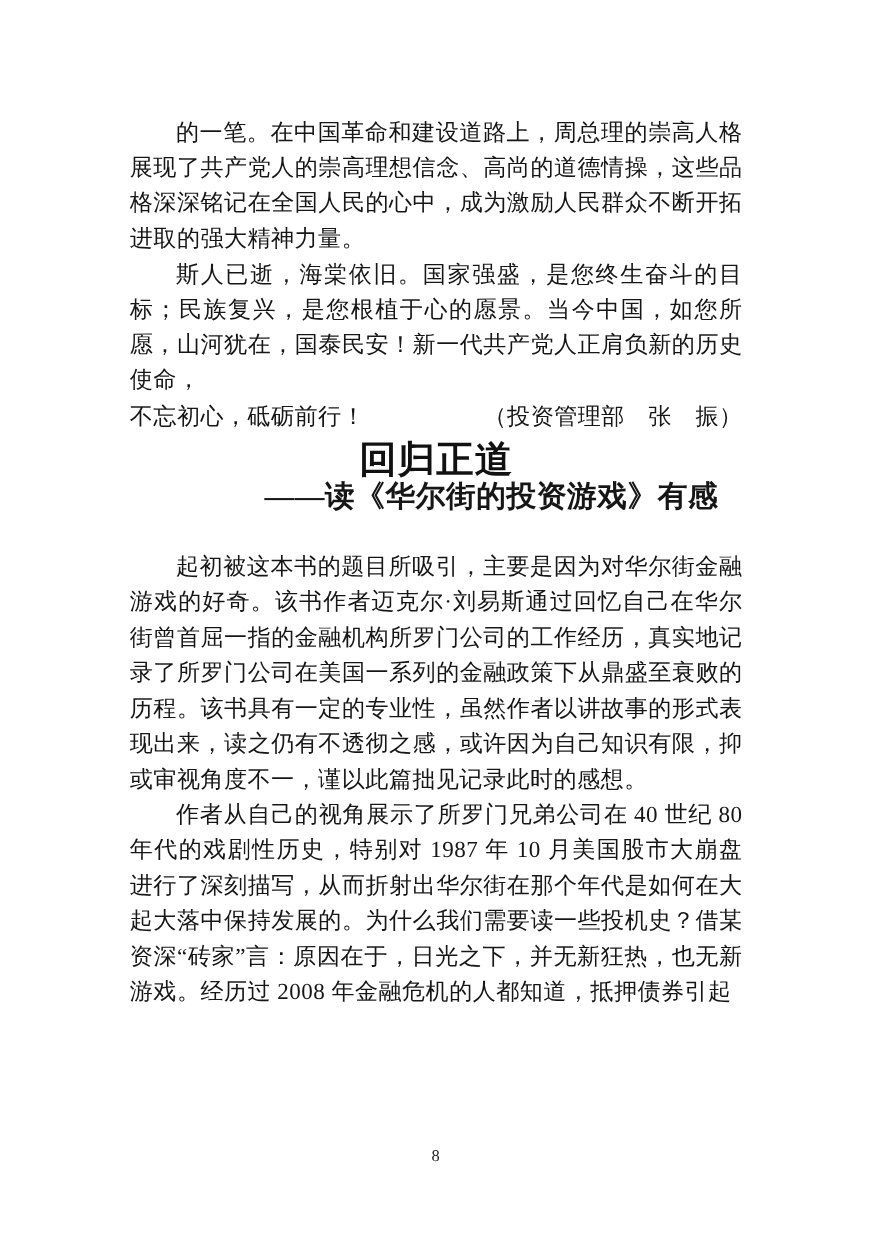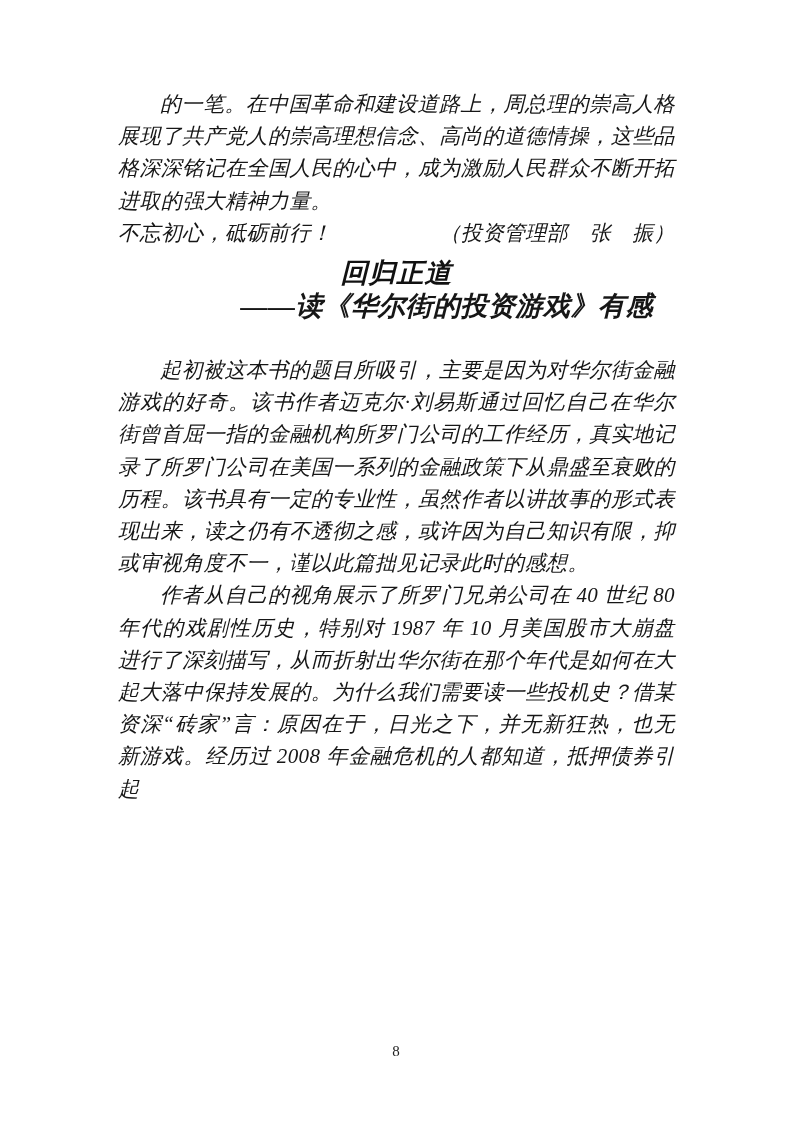--- a/index.html
+++ b/index.html
@@ -14,44 +14,43 @@
     margin: 0 auto;
     background: #ffffff;
     font-family: "Liberation Serif", "DejaVu Serif", serif;
     color: #161616;
     overflow: hidden;
     box-sizing: border-box;
   }
   .content {
     position: absolute;
     left: 118px;
-    top: 88px;
+    top: 104px;
     width: 557px;
-    font-style: italic;
   }
   p.body-para {
     margin: 0;
     font-size: 21px;
     line-height: 32.2px;
     letter-spacing: 0.4px;
     text-align: justify;
     text-indent: 2em;
   }
   .closing-line {
     display: flex;
     justify-content: space-between;
     align-items: center;
     font-size: 21px;
     line-height: 32.2px;
     letter-spacing: 0.4px;
   }
   h1.article-title {
     margin: 7px 0 0 0;
     text-align: center;
-    font-size: 27px;
+    font-size: 34px;
     line-height: 34px;
     font-weight: bold;
     letter-spacing: 1px;
     font-family: "Liberation Sans", "DejaVu Sans", sans-serif;
     color: #111111;
   }
   .article-subtitle {
     text-align: right;
     padding-right: 22px;
     font-size: 27px;
@@ -75,20 +74,21 @@
 </style>
 </head>
 <body>
 
 <div class="page">
   <div class="content">
 
     <p class="body-para">的一笔。在中国革命和建设道路上，周总理的崇高人格展现了共产党人的崇高理想信念、高尚的道德情操，这些品格深深铭记在全国人民的心中，成为激励人民群众不断开拓进取的强大精神力量。</p>
 
 
+    <p class="body-para">斯人已逝，海棠依旧。国家强盛，是您终生奋斗的目标；民族复兴，是您根植于心的愿景。当今中国，如您所愿，山河犹在，国泰民安！新一代共产党人正肩负新的历史使命，</p>
 
     <div class="closing-line">
       <span>不忘初心，砥砺前行！</span>
       <span>（投资管理部　张　振）</span>
     </div>
 
     <h1 class="article-title">回归正道</h1>
 
     <div class="article-subtitle">——读《华尔街的投资游戏》有感</div>
 

